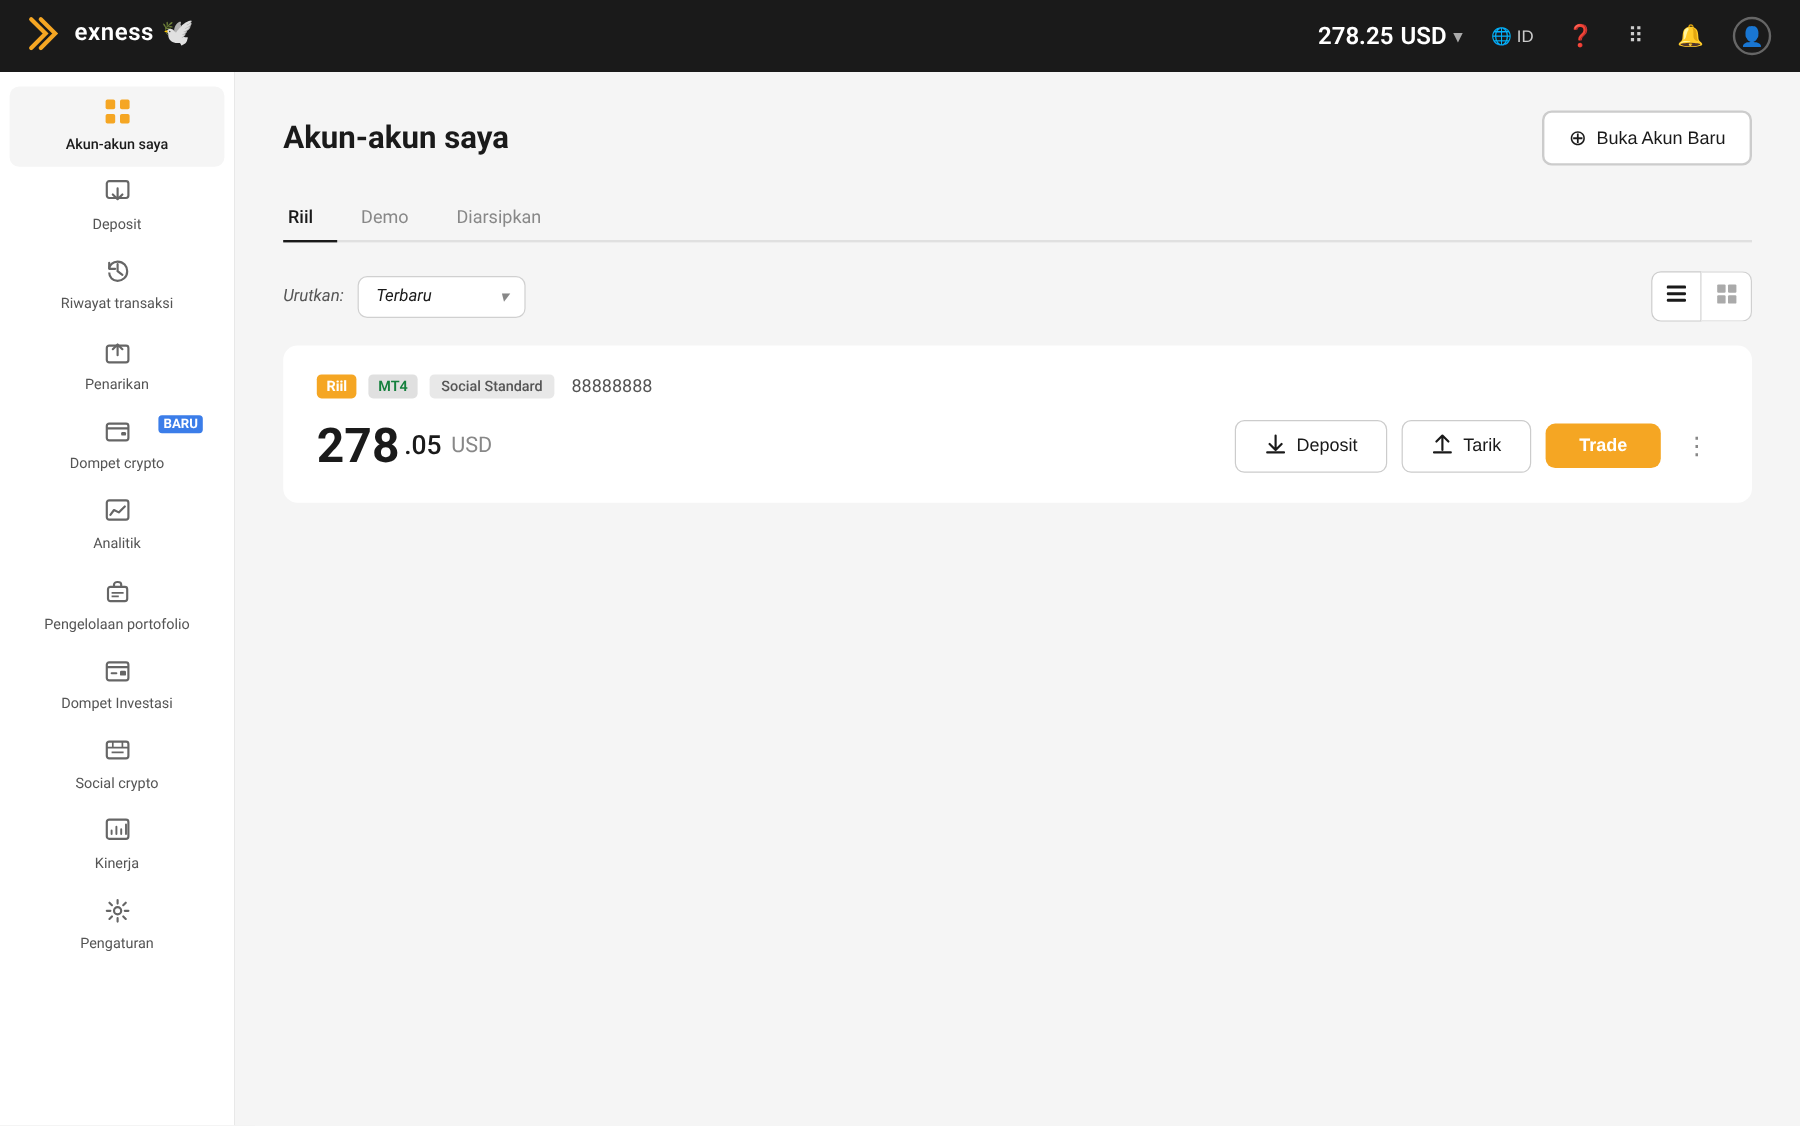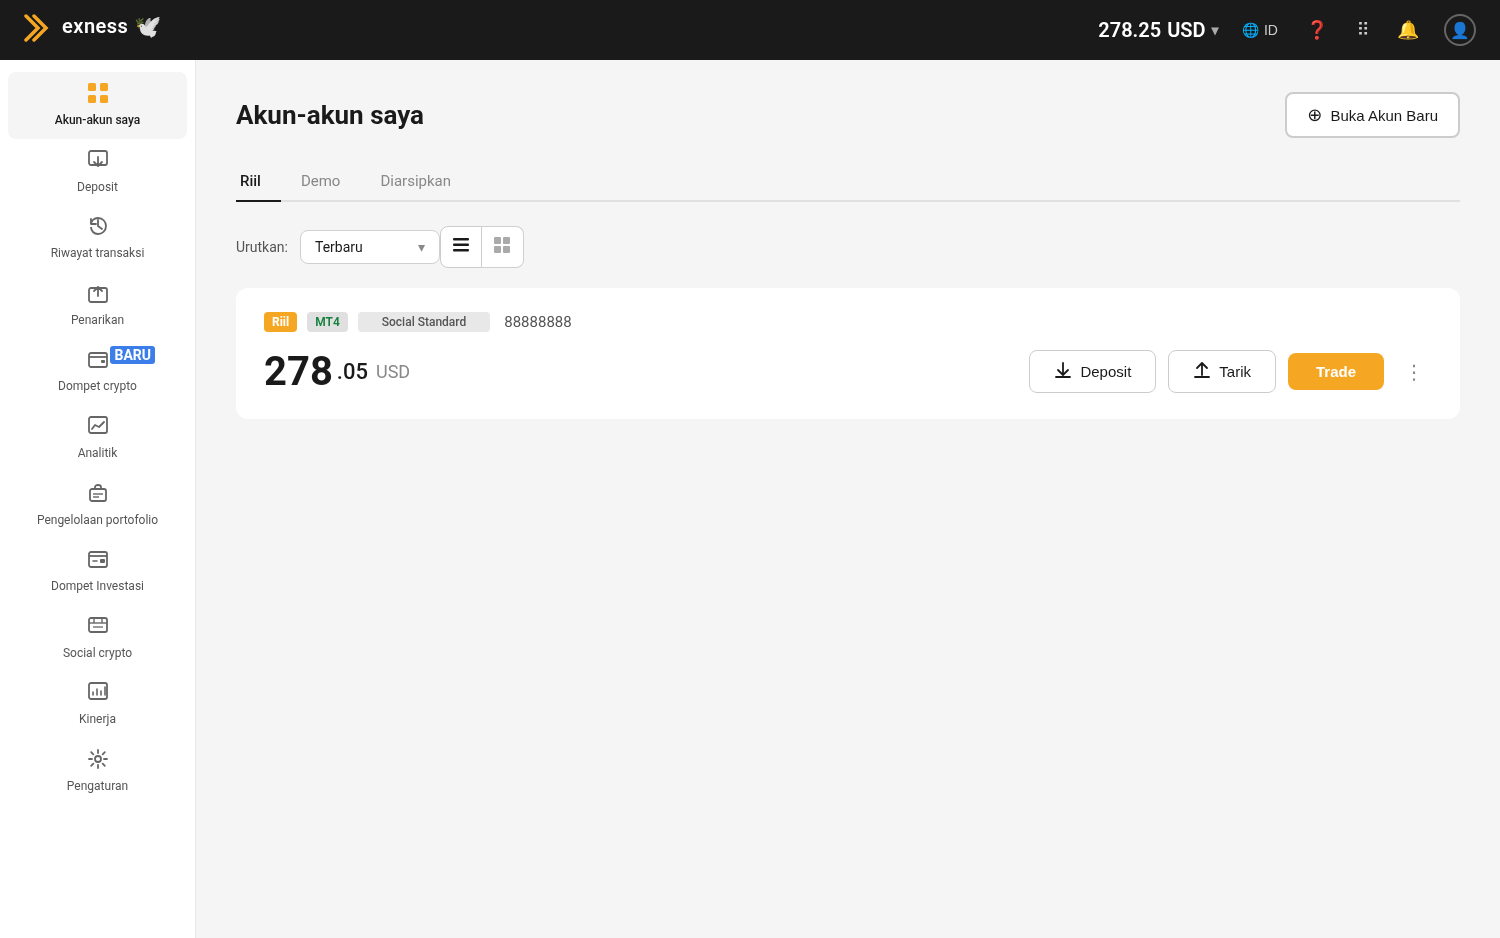--- a/index.html
+++ b/index.html
@@ -81,27 +81,27 @@
     }
     .sidebar-item.active { color: #1a1a1a; background: #f5f5f5; }
     .sidebar-item .icon { font-size: 20px; color: #f5a623; }
     .sidebar-item.active .icon { color: #f5a623; }
     .sidebar-item .icon.gray { color: #666; }
     .sidebar-item-label { font-size: 12px; color: #555; line-height: 1.3; }
     .sidebar-item.active .sidebar-item-label { color: #1a1a1a; font-weight: 500; }
     .baru-badge {
       background: #3b7de9;
       color: #fff;
-      font-size: 14px;
+      font-size: 11px;
       font-weight: 700;
       padding: 1px 4px;
       border-radius: 3px;
       position: absolute;
       top: 8px;
-      right: 32px;
+      right: 18px;
     }
 
     
     .content {
       flex: 1;
       background: #f5f5f5;
       overflow-y: auto;
       padding: 32px 40px;
     }
 
@@ -136,22 +136,24 @@
       color: #888;
       cursor: pointer;
       border-bottom: 2px solid transparent;
       margin-bottom: -2px;
     }
     .tab.active { color: #1a1a1a; border-bottom: 2px solid #1a1a1a; font-weight: 500; }
 
     
     .filter-row {
       display: flex;
+      justify-content: space-between;
       align-items: center;
       margin-bottom: 20px;
+      font-style: italic;
     }
     .filter-left { display: flex; align-items: center; gap: 12px; }
     .sort-label { font-size: 14px; color: #555; }
     .sort-select {
       display: flex;
       align-items: center;
       gap: 8px;
       padding: 8px 14px;
       border: 1.5px solid #d0d0d0;
       border-radius: 8px;
@@ -199,21 +201,21 @@
       font-size: 12px;
       font-weight: 600;
       padding: 3px 8px;
       border-radius: 4px;
     }
     .badge-social {
       background: #e8e8e8;
       color: #555;
       font-size: 12px;
       font-weight: 500;
-      padding: 3px 24px;
+      padding: 3px 10px;
       border-radius: 4px;
     }
     .account-number { font-size: 15px; color: #555; margin-left: 4px; }
 
     .card-bottom {
       display: flex;
       align-items: center;
       justify-content: space-between;
     }
     .account-balance { display: flex; align-items: center; gap: 4px; }

